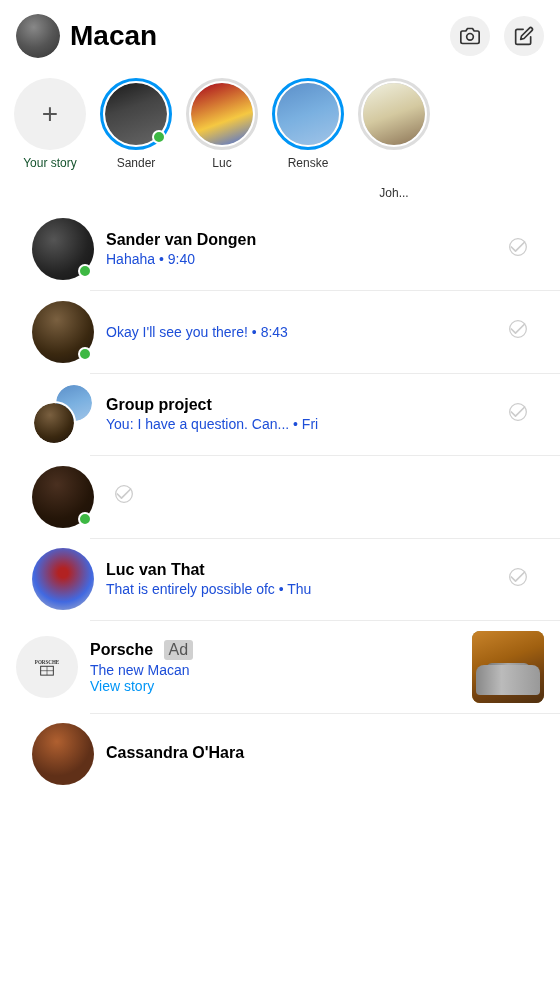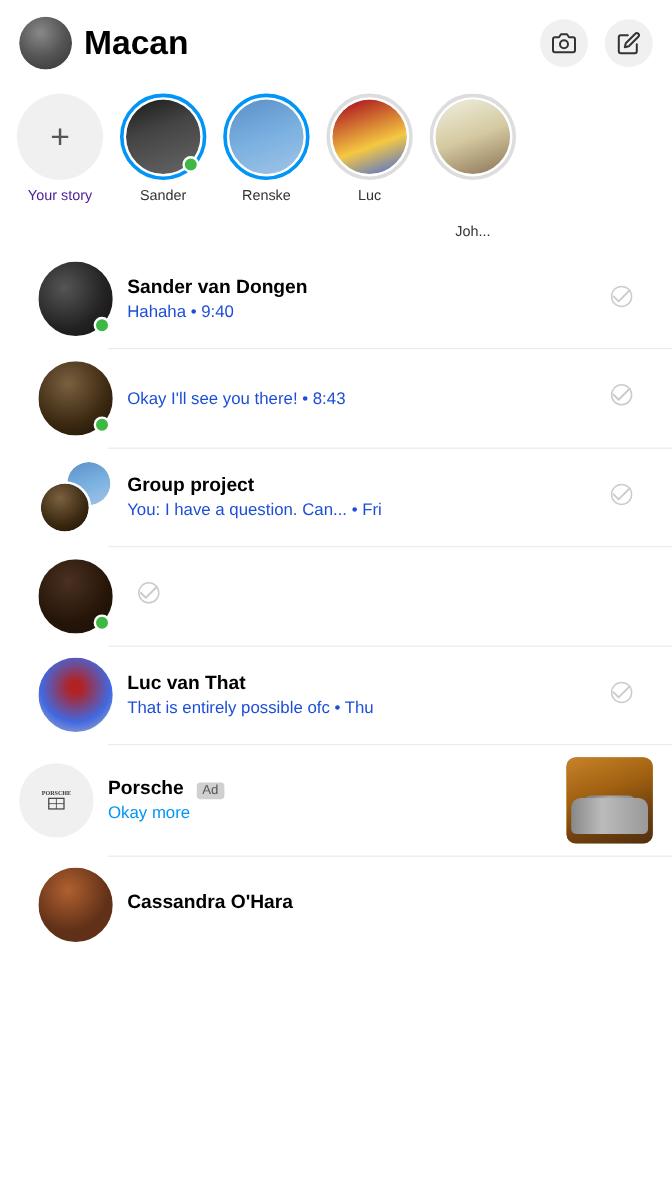--- a/index.html
+++ b/index.html
@@ -116,21 +116,21 @@
       background: #3db843;
       border-radius: 50%;
       border: 2px solid #fff;
     }
     .story-label {
       font-size: 12px;
       color: #333;
       text-align: center;
       white-space: nowrap;
     }
-    .story-label.muted { color: #4c1d95; text-align: center; }
+    .story-label.muted { color: #14532d; text-align: center; }
 
     
     .av-sander { background: linear-gradient(160deg, #1a1a1a 0%, #444 40%, #666 100%); }
     .av-renske { background: linear-gradient(160deg, #5b8fc9 0%, #7ab0e0 50%, #a0c4e8 100%); }
     .av-luc { background: linear-gradient(160deg, #b22222 10%, #f5c842 60%, #4169e1 100%); }
     .av-john { background: linear-gradient(160deg, #f0f0e0 0%, #d4c9a0 50%, #8b7355 100%); }
     .av-sander-chat { background: radial-gradient(circle at 35% 35%, #555 0%, #222 60%, #111 100%); }
     .av-jorge { background: radial-gradient(circle at 40% 30%, #7a6040 0%, #3a2810 60%, #1a1008 100%); }
     .av-lauren { background: radial-gradient(circle at 40% 30%, #4a3020 0%, #241508 60%, #1a1008 100%); }
     .av-luc-chat { background: radial-gradient(circle at 50% 40%, #b22222 10%, #4169e1 60%, #c0c0c0 100%); }
@@ -236,21 +236,21 @@
     .chat-item-ad {
       display: flex;
       align-items: center;
       padding: 10px 16px;
       cursor: pointer;
     }
     .ad-badge {
       display: inline-block;
       background: #d0d0d0;
       color: #555;
-      font-size: 11px;
+      font-size: 16px;
       padding: 1px 5px;
       border-radius: 3px;
       margin-left: 6px;
       font-weight: 500;
     }
     .ad-thumb {
       width: 72px;
       height: 72px;
       border-radius: 8px;
       flex-shrink: 0;
@@ -349,35 +349,35 @@
     <div class="story-circle active-ring">
       <div class="story-avatar">
         <div class="story-avatar-inner av-sander"></div>
       </div>
       <div class="online-dot"></div>
     </div>
     <span class="story-label">Sander</span>
   </div>
 
   <div class="story-item">
+    <div class="story-circle" style="border:3px solid #ddd; padding:2px;">
+      <div class="story-avatar">
+        <div class="story-avatar-inner av-luc"></div>
+      </div>
+    </div>
+    <span class="story-label">Luc</span>
+  </div>
+
+  <div class="story-item">
     <div class="story-circle active-ring">
       <div class="story-avatar">
         <div class="story-avatar-inner av-renske"></div>
       </div>
     </div>
     <span class="story-label">Renske</span>
-  </div>
-
-  <div class="story-item">
-    <div class="story-circle" style="border:3px solid #ddd; padding:2px;">
-      <div class="story-avatar">
-        <div class="story-avatar-inner av-luc"></div>
-      </div>
-    </div>
-    <span class="story-label">Luc</span>
   </div>
 
   <div class="story-item" style="min-width:50px; overflow:hidden;gap:36px;">
     <div class="story-circle" style="border:3px solid #ddd; padding:2px; width:72px;">
       <div class="story-avatar">
         <div class="story-avatar-inner av-john"></div>
       </div>
     </div>
     <span class="story-label">Joh...</span>
   </div>
@@ -500,21 +500,22 @@
           <line x1="30" y1="32" x2="30" y2="46" stroke="#333" stroke-width="1"></line>
           <line x1="20" y1="39" x2="40" y2="39" stroke="#333" stroke-width="1"></line>
         </svg>
       </div>
     </div>
     <div class="chat-info">
       <div class="chat-name">
         <span>Porsche</span>
         <span class="ad-badge">Ad</span>
       </div>
-      <div class="view-more">Okay more</div>
+      <div class="chat-preview">The new Macan</div>
+      <div class="view-more">View story</div>
     </div>
     <div class="ad-thumb">
       <div class="ad-image-bg">
         <div class="ad-car-roof"></div>
         <div class="ad-car-shape"></div>
       </div>
     </div>
   </div>
   <div class="chat-divider"></div>
 

